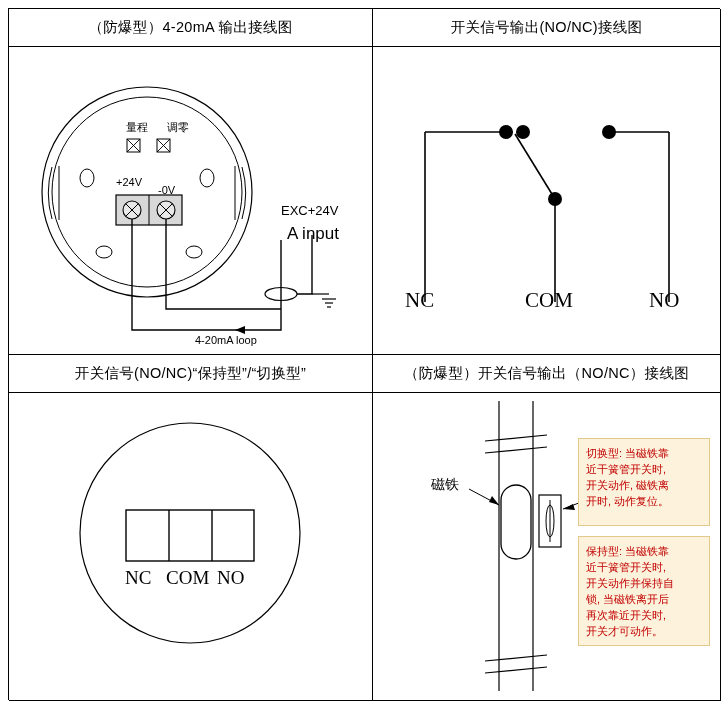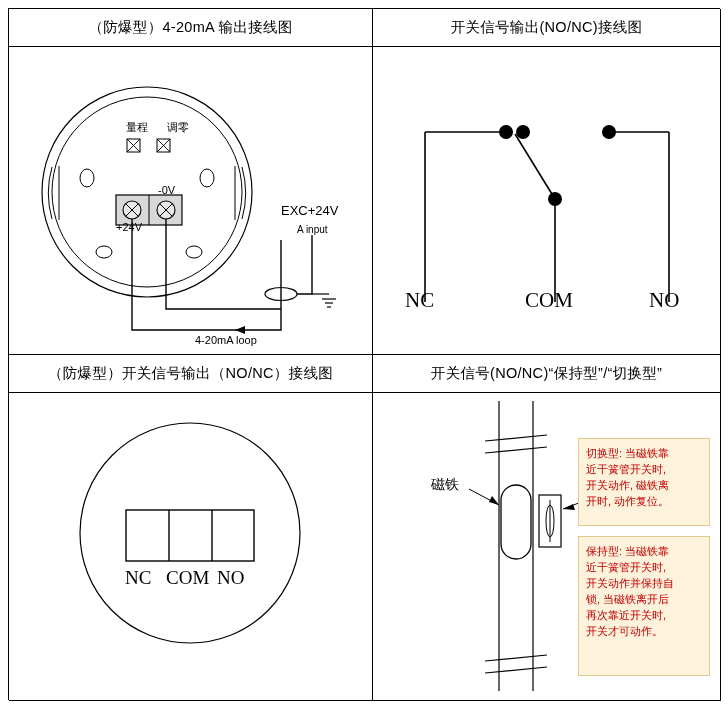--- a/index.html
+++ b/index.html
@@ -124,24 +124,24 @@
 
         <line x1="303" y1="247" x2="320" y2="247" stroke="#000" stroke-width="1.2"></line>
         <line x1="313" y1="252" x2="327" y2="252" stroke="#000" stroke-width="1.2"></line>
         <line x1="316" y1="256" x2="324" y2="256" stroke="#000" stroke-width="1.2"></line>
         <line x1="318" y1="260" x2="322" y2="260" stroke="#000" stroke-width="1.2"></line>
 
         <path d="M 226 283 L 236 279 L 236 287 Z" fill="#000"></path>
       </svg>
       <span class="lbl sm" style="left:117px; top:73px;">量程</span>
       <span class="lbl sm" style="left:158px; top:73px;">调零</span>
-      <span class="lbl sm" style="left:107px; top:129px;margin-top:45px;">+24V</span>
+      <span class="lbl sm" style="left:107px; top:129px;">+24V</span>
       <span class="lbl sm" style="left:149px; top:137px;">-0V</span>
       <span class="lbl" style="left:272px; top:156px;">EXC+24V</span>
-      <span class="lbl" style="left:288px; top:177px; font-size:10px;">A input</span>
+      <span class="lbl" style="left:278px; top:177px; font-size:17px;">A input</span>
       <span class="lbl sm" style="left:186px; top:287px;">4-20mA loop</span>
     </div>
 
     <div class="cell">
       <svg width="346" height="307" viewBox="0 0 346 307">
 
         <line x1="52" y1="85" x2="52" y2="255" stroke="#000" stroke-width="1.6"></line>
 
         <line x1="52" y1="85" x2="140" y2="85" stroke="#000" stroke-width="1.6"></line>
 
@@ -156,23 +156,23 @@
         <circle cx="133" cy="85" r="7" fill="#000"></circle>
         <circle cx="150" cy="85" r="7" fill="#000"></circle>
         <circle cx="182" cy="152" r="7" fill="#000"></circle>
         <circle cx="236" cy="85" r="7" fill="#000"></circle>
       </svg>
       <span class="lbl bigger" style="left:32px; top:241px;">NC</span>
       <span class="lbl bigger" style="left:152px; top:241px;">COM</span>
       <span class="lbl bigger" style="left:276px; top:241px;">NO</span>
     </div>
 
+    <div class="cell hdr center">开关信号(NO/NC)“保持型”/“切换型”</div>
+
     <div class="cell hdr center">（防爆型）开关信号输出（NO/NC）接线图</div>
-
-    <div class="cell hdr center">开关信号(NO/NC)“保持型”/“切换型”</div>
 
     <div class="cell">
       <svg width="362" height="307" viewBox="0 0 362 307">
         <circle cx="181" cy="140" r="110" fill="none" stroke="#000" stroke-width="1.2"></circle>
         <rect x="117" y="117" width="128" height="51" fill="none" stroke="#000" stroke-width="1.4"></rect>
         <line x1="160" y1="117" x2="160" y2="168" stroke="#000" stroke-width="1.4"></line>
         <line x1="203" y1="117" x2="203" y2="168" stroke="#000" stroke-width="1.4"></line>
       </svg>
       <span class="lbl big" style="left:116px; top:174px;">NC</span>
       <span class="lbl big" style="left:157px; top:174px;">COM</span>
@@ -201,21 +201,21 @@
 
         <line x1="232" y1="100" x2="190" y2="116" stroke="#000" stroke-width="1"></line>
         <path d="M 190 116 L 200 111 L 202 117 Z" fill="#000"></path>
       </svg>
       <span class="lbl" style="left:58px; top:83px; font-size:14px;text-align:center;">磁铁</span>
       <span class="lbl" style="left:230px; top:88px; font-size:13px;">干簧管</span>
       <div class="note" style="left:205px; top:45px; width:132px; height:88px;">切换型: 当磁铁靠
 近干簧管开关时,
 开关动作, 磁铁离
 开时, 动作复位。</div>
-      <div class="note" style="left:205px; top:143px; width:132px; height:140px;">保持型: 当磁铁靠
+      <div class="note" style="left:205px; top:143px; width:132px; height:110px;">保持型: 当磁铁靠
 近干簧管开关时,
 开关动作并保持自
 锁, 当磁铁离开后
 再次靠近开关时,
 开关才可动作。</div>
     </div>
 
   </div>
 </div>
 

